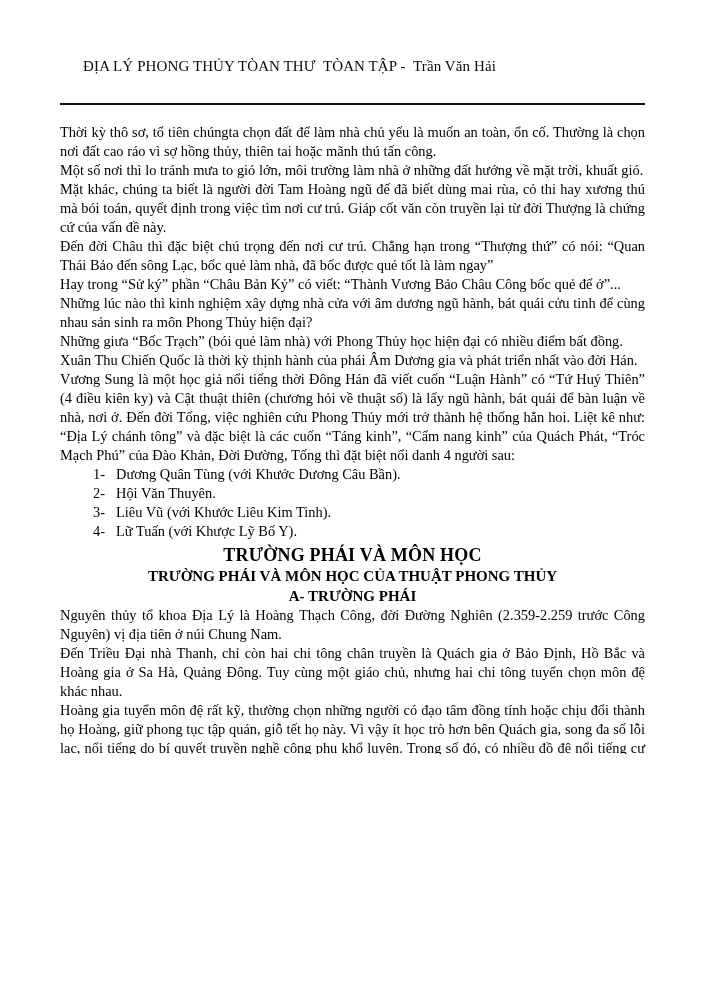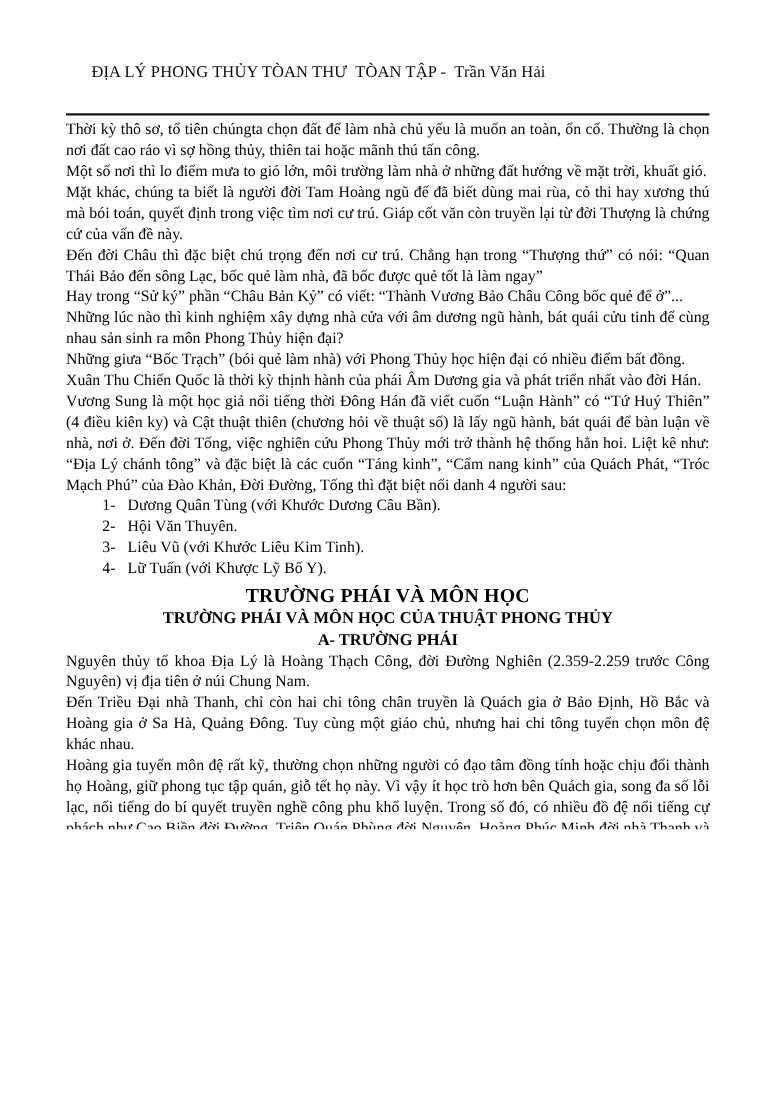--- a/index.html
+++ b/index.html
@@ -29,21 +29,21 @@
     letter-spacing: 0.1px;
     white-space: pre;
   }
   .header-rule {
     border: none;
     border-top: 2px solid #111111;
     margin: 8px 0 0 0;
     width: 100%;
   }
   .body-text {
-    margin-top: 4px;
+    margin-top: 18px;
   }
   p.para {
     margin: 0;
     font-size: 14.4px;
     line-height: 19px;
     text-align: justify;
   }
   .list {
     margin: 0;
   }
@@ -92,21 +92,21 @@
 <div class="page">
   <div class="content">
 
     <div class="header-row">
       <span>ĐỊA LÝ PHONG THỦY TÒAN THƯ  TÒAN TẬP -  Trần Văn Hải</span>
     </div>
     <hr class="header-rule">
 
     <div class="body-text">
       <p class="para">Thời kỳ thô sơ, tổ tiên chúngta chọn đất để làm nhà chủ yếu là muốn an toàn, ổn cố. Thường là chọn nơi đất cao ráo vì sợ hồng thủy, thiên tai hoặc mãnh thú tấn công.</p>
-      <p class="para">Một số nơi thì lo điểm mưa to gió lớn, môi trường làm nhà ở những đất hướng về mặt trời, khuất gió.</p>
+      <p class="para">Một số nơi thì lo tránh mưa to gió lớn, môi trường làm nhà ở những đất hướng về mặt trời, khuất gió.</p>
       <p class="para">Mặt khác, chúng ta biết là người đời Tam Hoàng ngũ đế đã biết dùng mai rùa, cỏ thi hay xương thú mà bói toán, quyết định trong việc tìm nơi cư trú. Giáp cốt văn còn truyền lại từ  đời Thượng là chứng cứ của vấn đề này.</p>
       <p class="para">Đến đời Châu thì đặc biệt chú trọng đến nơi cư trú. Chẳng hạn trong “Thượng thứ” có nói: “Quan Thái Bảo đến sông Lạc, bốc quẻ làm nhà, đã bốc được quẻ tốt là làm ngay”</p>
       <p class="para">Hay trong “Sử ký” phần “Châu Bản Kỷ” có viết: “Thành Vương Bảo Châu Công bốc quẻ để ở”...</p>
       <p class="para">Những lúc nào thì kinh nghiệm xây dựng nhà cửa với âm dương ngũ hành, bát quái cửu tinh để cùng nhau sản sinh ra môn Phong Thủy hiện đại?</p>
       <p class="para">Những giưa “Bốc Trạch” (bói quẻ làm nhà) với Phong Thủy học hiện đại có nhiều điểm bất đồng.</p>
       <p class="para">Xuân Thu Chiến Quốc là thời kỳ thịnh hành của phái Âm Dương gia và phát triển nhất vào đời Hán.</p>
       <p class="para">Vương Sung là một học giả nổi tiếng thời Đông Hán đã viết cuốn “Luận Hành” có “Tứ Huý Thiên” (4 điều kiên ky) và Cật thuật thiên (chương hỏi về thuật số) là lấy ngũ hành, bát quái để bàn luận về nhà, nơi ở. Đến đời Tống, việc nghiên cứu Phong Thủy mới trở thành hệ thống hẳn hoi. Liệt kê như: “Địa Lý chánh tông” và đặc biệt là các cuốn “Táng kinh”, “Cẩm nang kinh” của Quách Phát, “Tróc Mạch Phú” của Đào Khản, Đời Đường, Tống thì đặt biệt nổi danh 4 người sau:</p>
 
       <div class="list">
         <div class="list-item">

